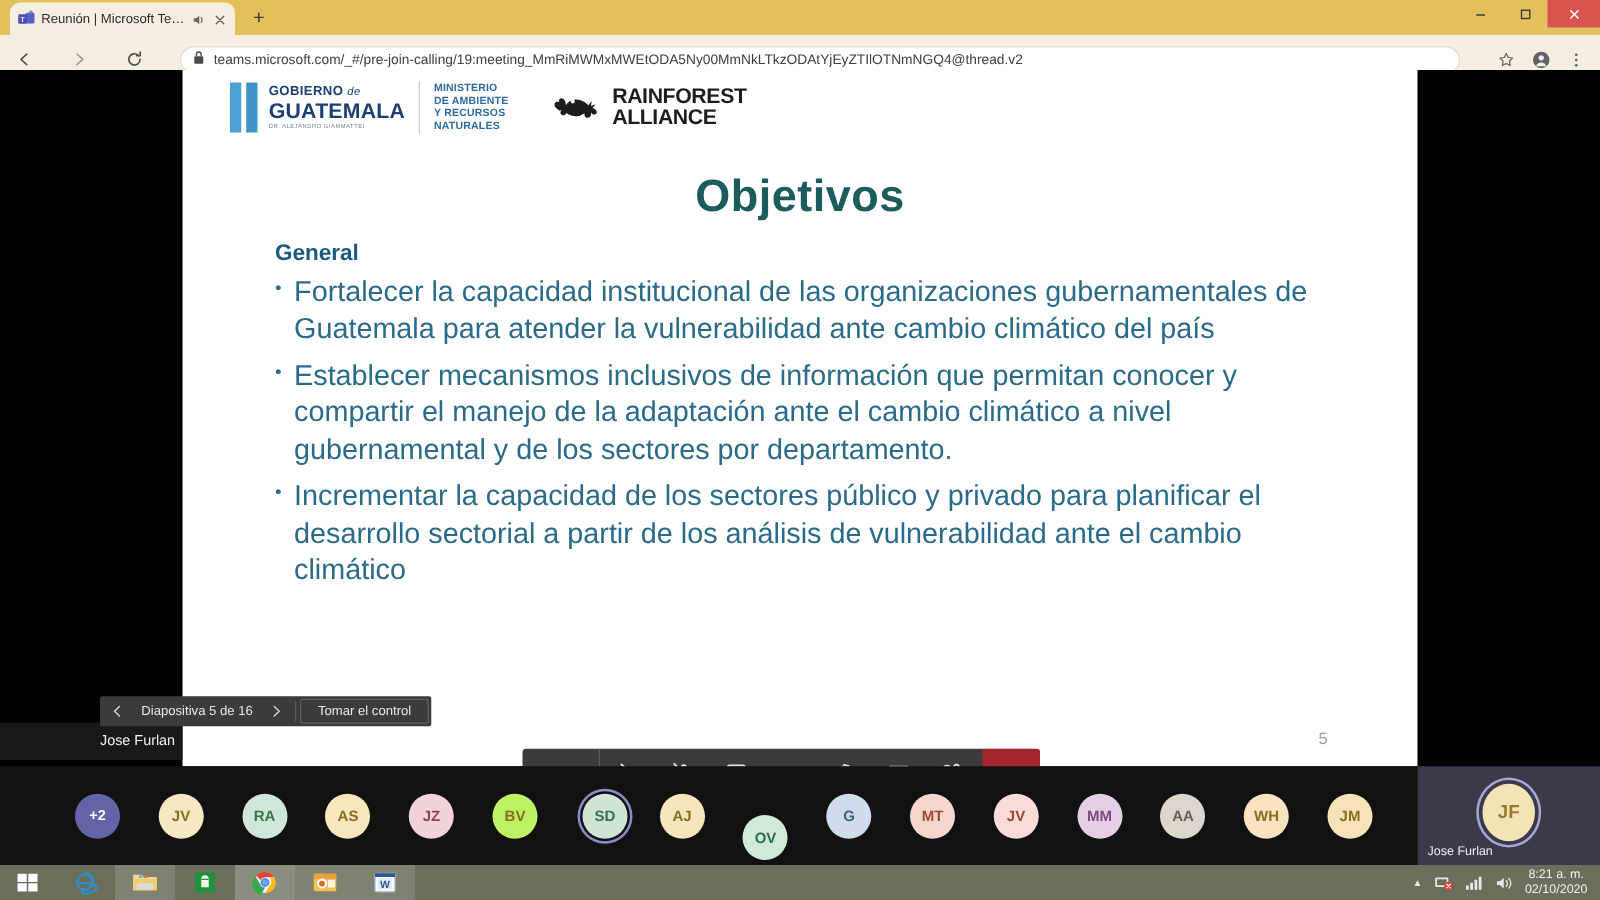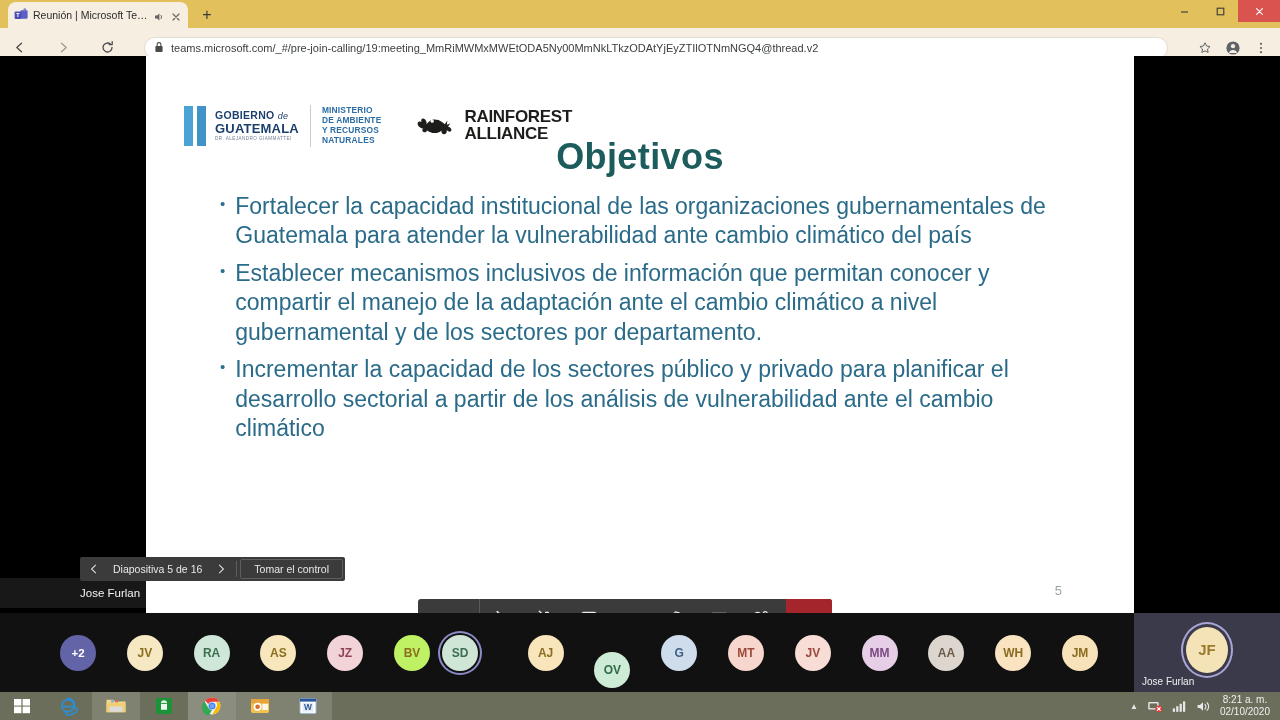--- a/index.html
+++ b/index.html
@@ -94,29 +94,29 @@
     background:#000;
   }
 
   
   .stage {
     position:absolute; left:146px; top:0px; width:988px; height:557px;
     background:#ffffff;
     overflow:hidden;
   }
 
-  .logos { position:absolute; left:38px; top:9px; display:flex; align-items:center; gap:0;margin-top:40px; }
+  .logos { position:absolute; left:38px; top:9px; display:flex; align-items:center; gap:0; }
   .logo-gt { display:flex; align-items:center; gap:9px; }
   .gt-bars { display:flex; gap:4px; }
   .gt-bar { width:9px; height:40px; background:#4aa3d4; }
   .gt-bar.b2 { background:#3f93c6; }
   .gt-text { line-height:1; }
   .gt-l1 { font-size:10.5px; font-weight:bold; color:#1c3f6e; letter-spacing:.3px; }
   .gt-l1 i { font-weight:normal; font-size:9px; font-style:italic; }
-  .gt-l2 { font-size:13px; font-weight:bold; color:#1c3f6e; letter-spacing:.2px; margin-top:1px; }
+  .gt-l2 { font-size:17px; font-weight:bold; color:#1c3f6e; letter-spacing:.2px; margin-top:1px; }
   .gt-l3 { font-size:4.6px; color:#6e7f95; letter-spacing:.45px; margin-top:2px; }
   .logo-div { width:1px; height:42px; background:#c6ccd4; margin:0 11px; }
   .min-text { line-height:1.18; font-size:8.4px; font-weight:bold; color:#2b6ca3; letter-spacing:.2px; }
   .logo-ra { display:flex; align-items:center; gap:7px; margin-left:34px; }
   .ra-text { line-height:.98; }
   .ra-l1 { font-size:17px; font-weight:bold; color:#1d1d1b; letter-spacing:-.3px; }
   .ra-l2 { font-size:17px; font-weight:bold; color:#1d1d1b; letter-spacing:-.3px; }
 
   .slide-title {
     position:absolute; left:0; right:0; top:80px;
@@ -385,20 +385,21 @@
             <div class="ra-text">
               <div class="ra-l1">RAINFOREST</div>
               <div class="ra-l2">ALLIANCE</div>
             </div>
           </div>
         </div>
 
         <div class="slide-title">Objetivos</div>
 
         <div class="slide-body">
+          <div class="sec-head">General</div>
           <div class="bullet">
             <span class="dot">•</span>
             <span class="txt">Fortalecer la capacidad institucional de las organizaciones gubernamentales de Guatemala para atender la vulnerabilidad ante cambio climático del país</span>
           </div>
           <div class="bullet">
             <span class="dot">•</span>
             <span class="txt">Establecer mecanismos inclusivos de información que permitan conocer y compartir el manejo de la adaptación ante el cambio climático a nivel gubernamental y de los sectores por departamento.</span>
           </div>
           <div class="bullet">
             <span class="dot">•</span>
@@ -492,21 +493,21 @@
         </div>
       </div>
 
       <div class="pstrip" id="pstrip">
           <div class="avatar overflow" style="position: absolute; left: 60px; top: 22px;">+2</div>
           <div class="avatar" style="background: rgb(246, 232, 195); color: rgb(138, 109, 31); position: absolute; left: 126.8px; top: 22px;">JV</div>
           <div class="avatar" style="background: rgb(207, 231, 216); color: rgb(60, 111, 82); position: absolute; left: 193.6px; top: 22px;">RA</div>
           <div class="avatar" style="background: rgb(248, 231, 189); color: rgb(138, 109, 31); position: absolute; left: 260.4px; top: 22px;">AS</div>
           <div class="avatar" style="background: rgb(242, 211, 216); color: rgb(142, 68, 82); position: absolute; left: 327.2px; top: 22px;">JZ</div>
           <div class="avatar" style="background: #bef264; color: rgb(138, 109, 31); position: absolute; left: 394px; top: 22px;">BV</div>
-          <div class="avatar speaking" style="background: rgb(207, 229, 214); color: rgb(60, 111, 82); position: absolute; left: 442px; top: 22px;">SD</div>
+          <div class="avatar speaking" style="background: rgb(207, 229, 214); color: rgb(60, 111, 82); position: absolute; left: 466px; top: 22px;">SD</div>
           <div class="avatar" style="background: rgb(248, 229, 187); color: rgb(138, 109, 31); position: absolute; left: 527.6px; top: 22px;">AJ</div>
           <div class="avatar" style="background: rgb(205, 235, 214); color: rgb(48, 107, 73); position: absolute; left: 594.4px; top: 39px;">OV</div>
           <div class="avatar" style="background: rgb(207, 220, 236); color: rgb(63, 95, 134); position: absolute; left: 661.2px; top: 22px;">G</div>
           <div class="avatar" style="background: rgb(246, 214, 205); color: rgb(155, 74, 57); position: absolute; left: 728px; top: 22px;">MT</div>
           <div class="avatar" style="background: rgb(248, 220, 214); color: rgb(155, 74, 57); position: absolute; left: 794.8px; top: 22px;">JV</div>
           <div class="avatar" style="background: rgb(230, 207, 230); color: rgb(122, 74, 133); position: absolute; left: 861.6px; top: 22px;">MM</div>
           <div class="avatar" style="background: rgb(221, 214, 207); color: rgb(109, 92, 74); position: absolute; left: 928.4px; top: 22px;">AA</div>
           <div class="avatar" style="background: rgb(250, 227, 193); color: rgb(138, 109, 31); position: absolute; left: 995.2px; top: 22px;">WH</div>
           <div class="avatar" style="background: rgb(248, 226, 185); color: rgb(138, 109, 31); position: absolute; left: 1062px; top: 22px;">JM</div>
         </div>

